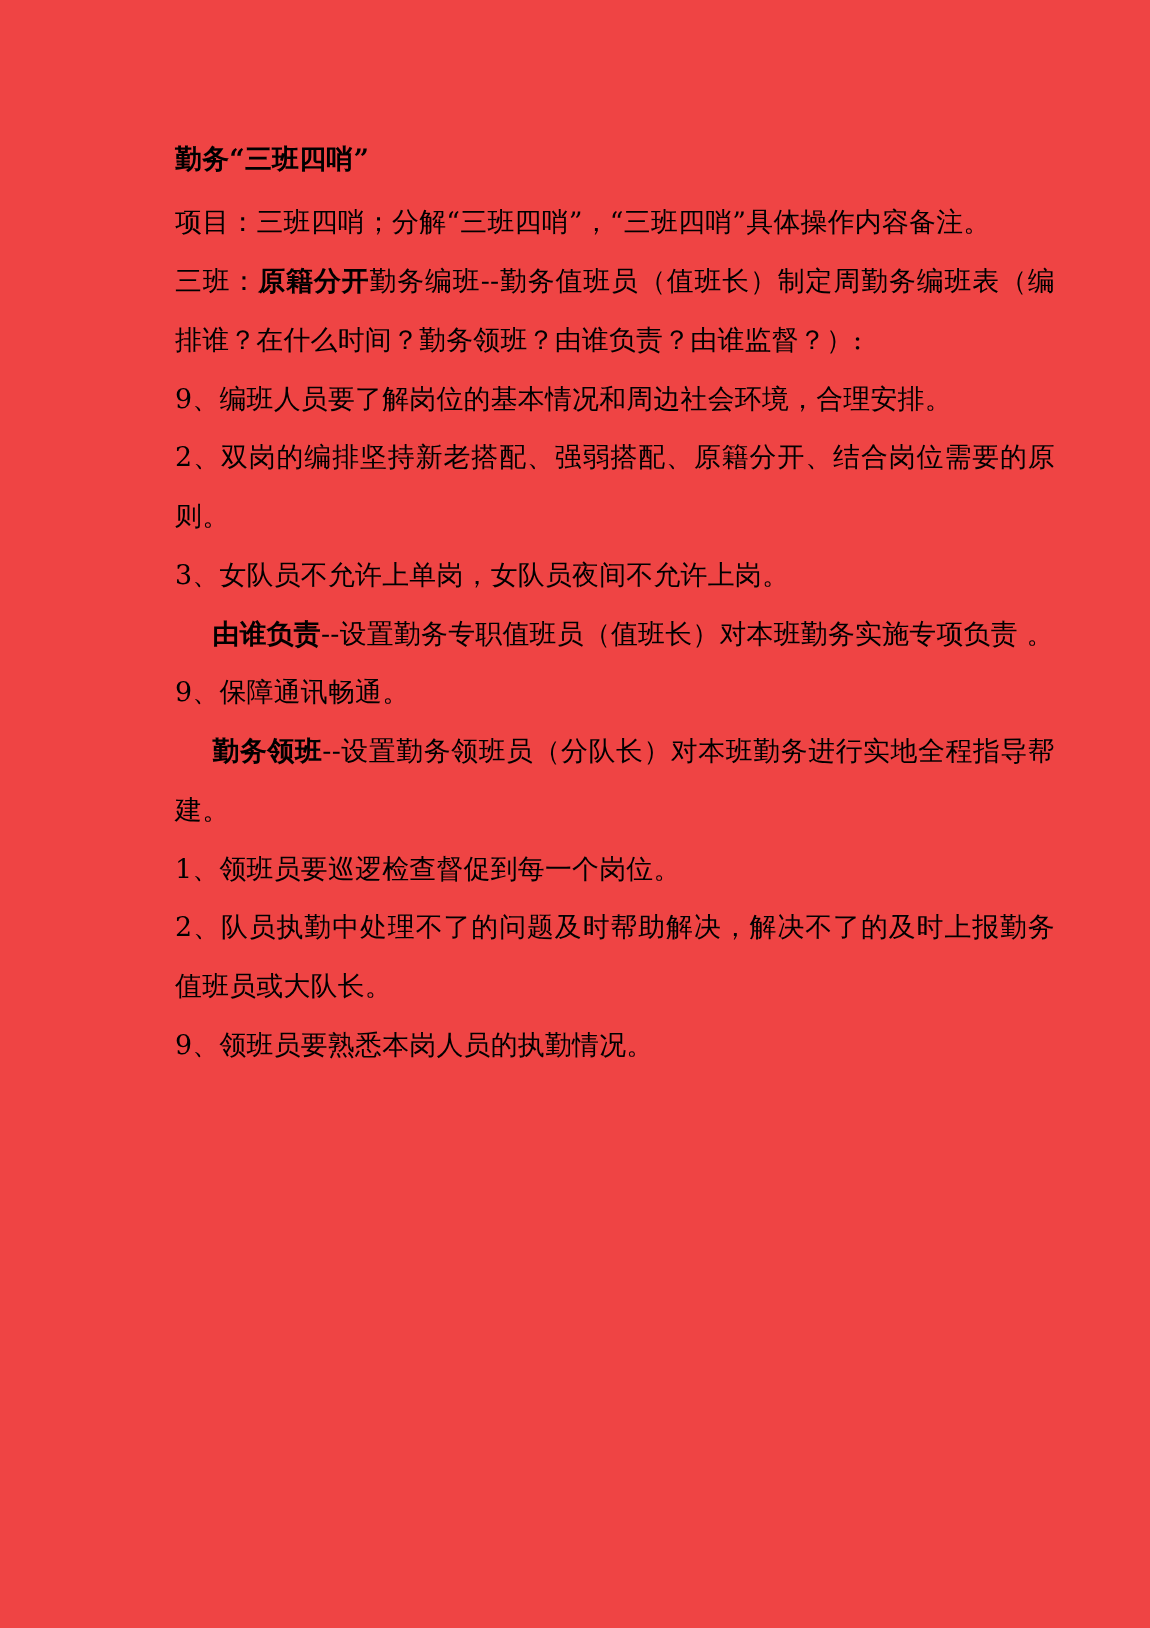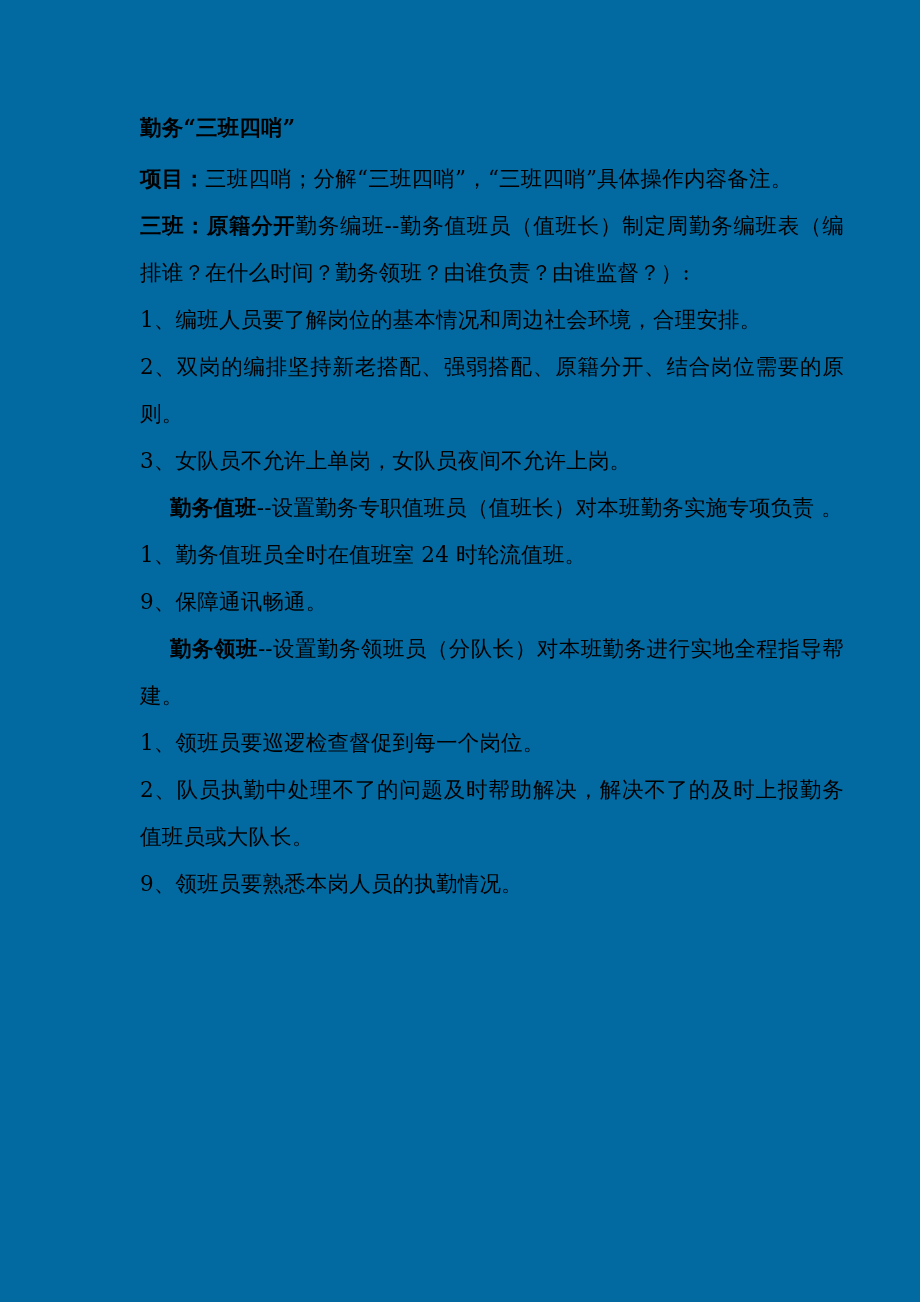--- a/index.html
+++ b/index.html
@@ -11,21 +11,21 @@
     width: 920px;
     height: 1302px;
     font-family: "DejaVu Serif", "Liberation Serif", serif;
     color: #000000;
     overflow: hidden;
   }
   .page {
     position: relative;
     width: 920px;
     height: 1302px;
-    background: #0369a1;
+    background: #ef4444;
     box-sizing: border-box;
     padding: 104px 76px 0 140px;
   }
   .doc-body {
     font-size: 21.5px;
     line-height: 47px;
   }
   .para {
     margin: 0;
     text-align: justify;
@@ -33,45 +33,44 @@
     letter-spacing: 0.2px;
   }
   .para.indent {
     text-indent: 30px;
   }
   .title {
     font-weight: bold;
     margin-bottom: 4px;
   }
   .lead {
-    font-weight: bold;
+    font-weight: normal;
   }
   .sec-head {
     font-weight: bold;
   }
 </style>
 </head>
 <body>
 
 <div class="page">
   <div class="doc-body">
 
     <p class="para title">勤务“三班四哨”</p>
 
     <p class="para"><span class="lead">项目：</span><span>三班四哨；分解“三班四哨”，“三班四哨”具体操作内容备注。</span></p>
 
     <p class="para"><span class="lead">三班：</span><span class="sec-head">原籍分开</span><span>勤务编班--勤务值班员（值班长）制定周勤务编班表（编排谁？在什么时间？勤务领班？由谁负责？由谁监督？）:</span></p>
 
-    <p class="para">1、编班人员要了解岗位的基本情况和周边社会环境，合理安排。</p>
+    <p class="para">9、编班人员要了解岗位的基本情况和周边社会环境，合理安排。</p>
     <p class="para">2、双岗的编排坚持新老搭配、强弱搭配、原籍分开、结合岗位需要的原则。</p>
     <p class="para">3、女队员不允许上单岗，女队员夜间不允许上岗。</p>
 
-    <p class="para indent"><span class="sec-head">勤务值班</span><span>--设置勤务专职值班员（值班长）对本班勤务实施专项负责 。</span></p>
+    <p class="para indent"><span class="sec-head">由谁负责</span><span>--设置勤务专职值班员（值班长）对本班勤务实施专项负责 。</span></p>
 
-    <p class="para">1、勤务值班员全时在值班室 24 时轮流值班。</p>
     <p class="para">9、保障通讯畅通。</p>
 
     <p class="para indent"><span class="sec-head">勤务领班</span><span>--设置勤务领班员（分队长）对本班勤务进行实地全程指导帮建。</span></p>
 
     <p class="para">1、领班员要巡逻检查督促到每一个岗位。</p>
     <p class="para">2、队员执勤中处理不了的问题及时帮助解决，解决不了的及时上报勤务值班员或大队长。</p>
     <p class="para">9、领班员要熟悉本岗人员的执勤情况。</p>
 
   </div>
 </div>

